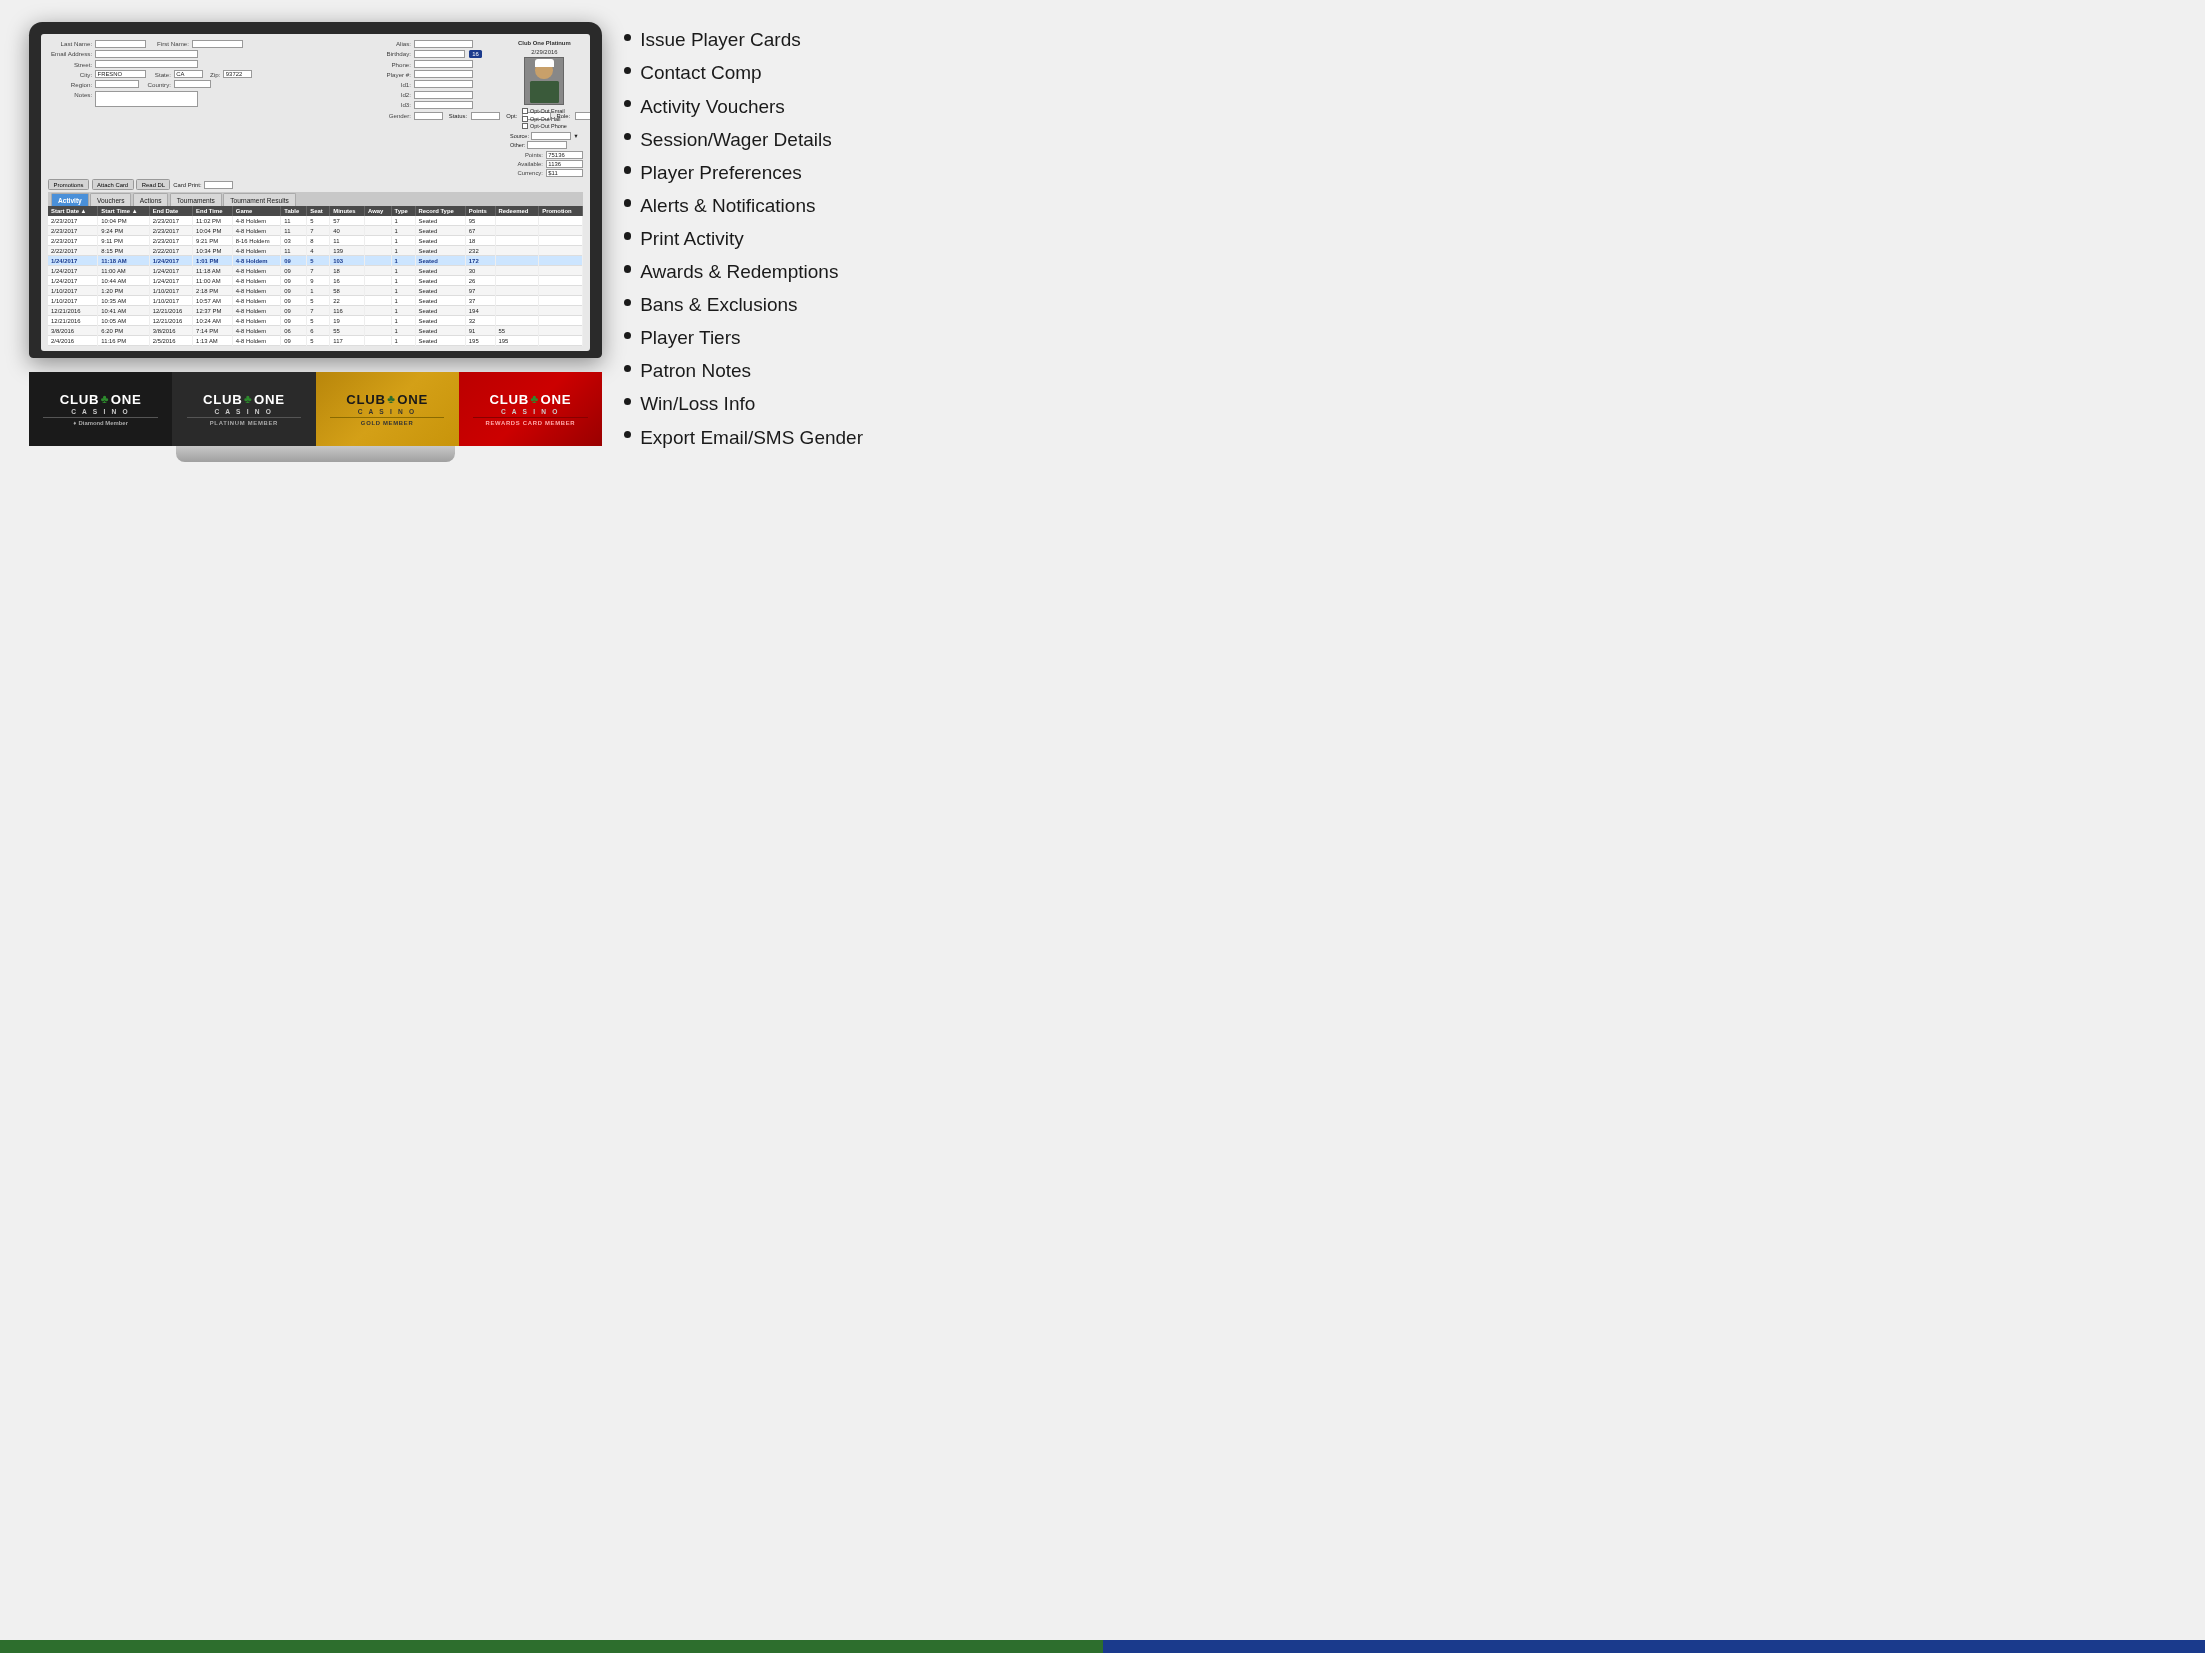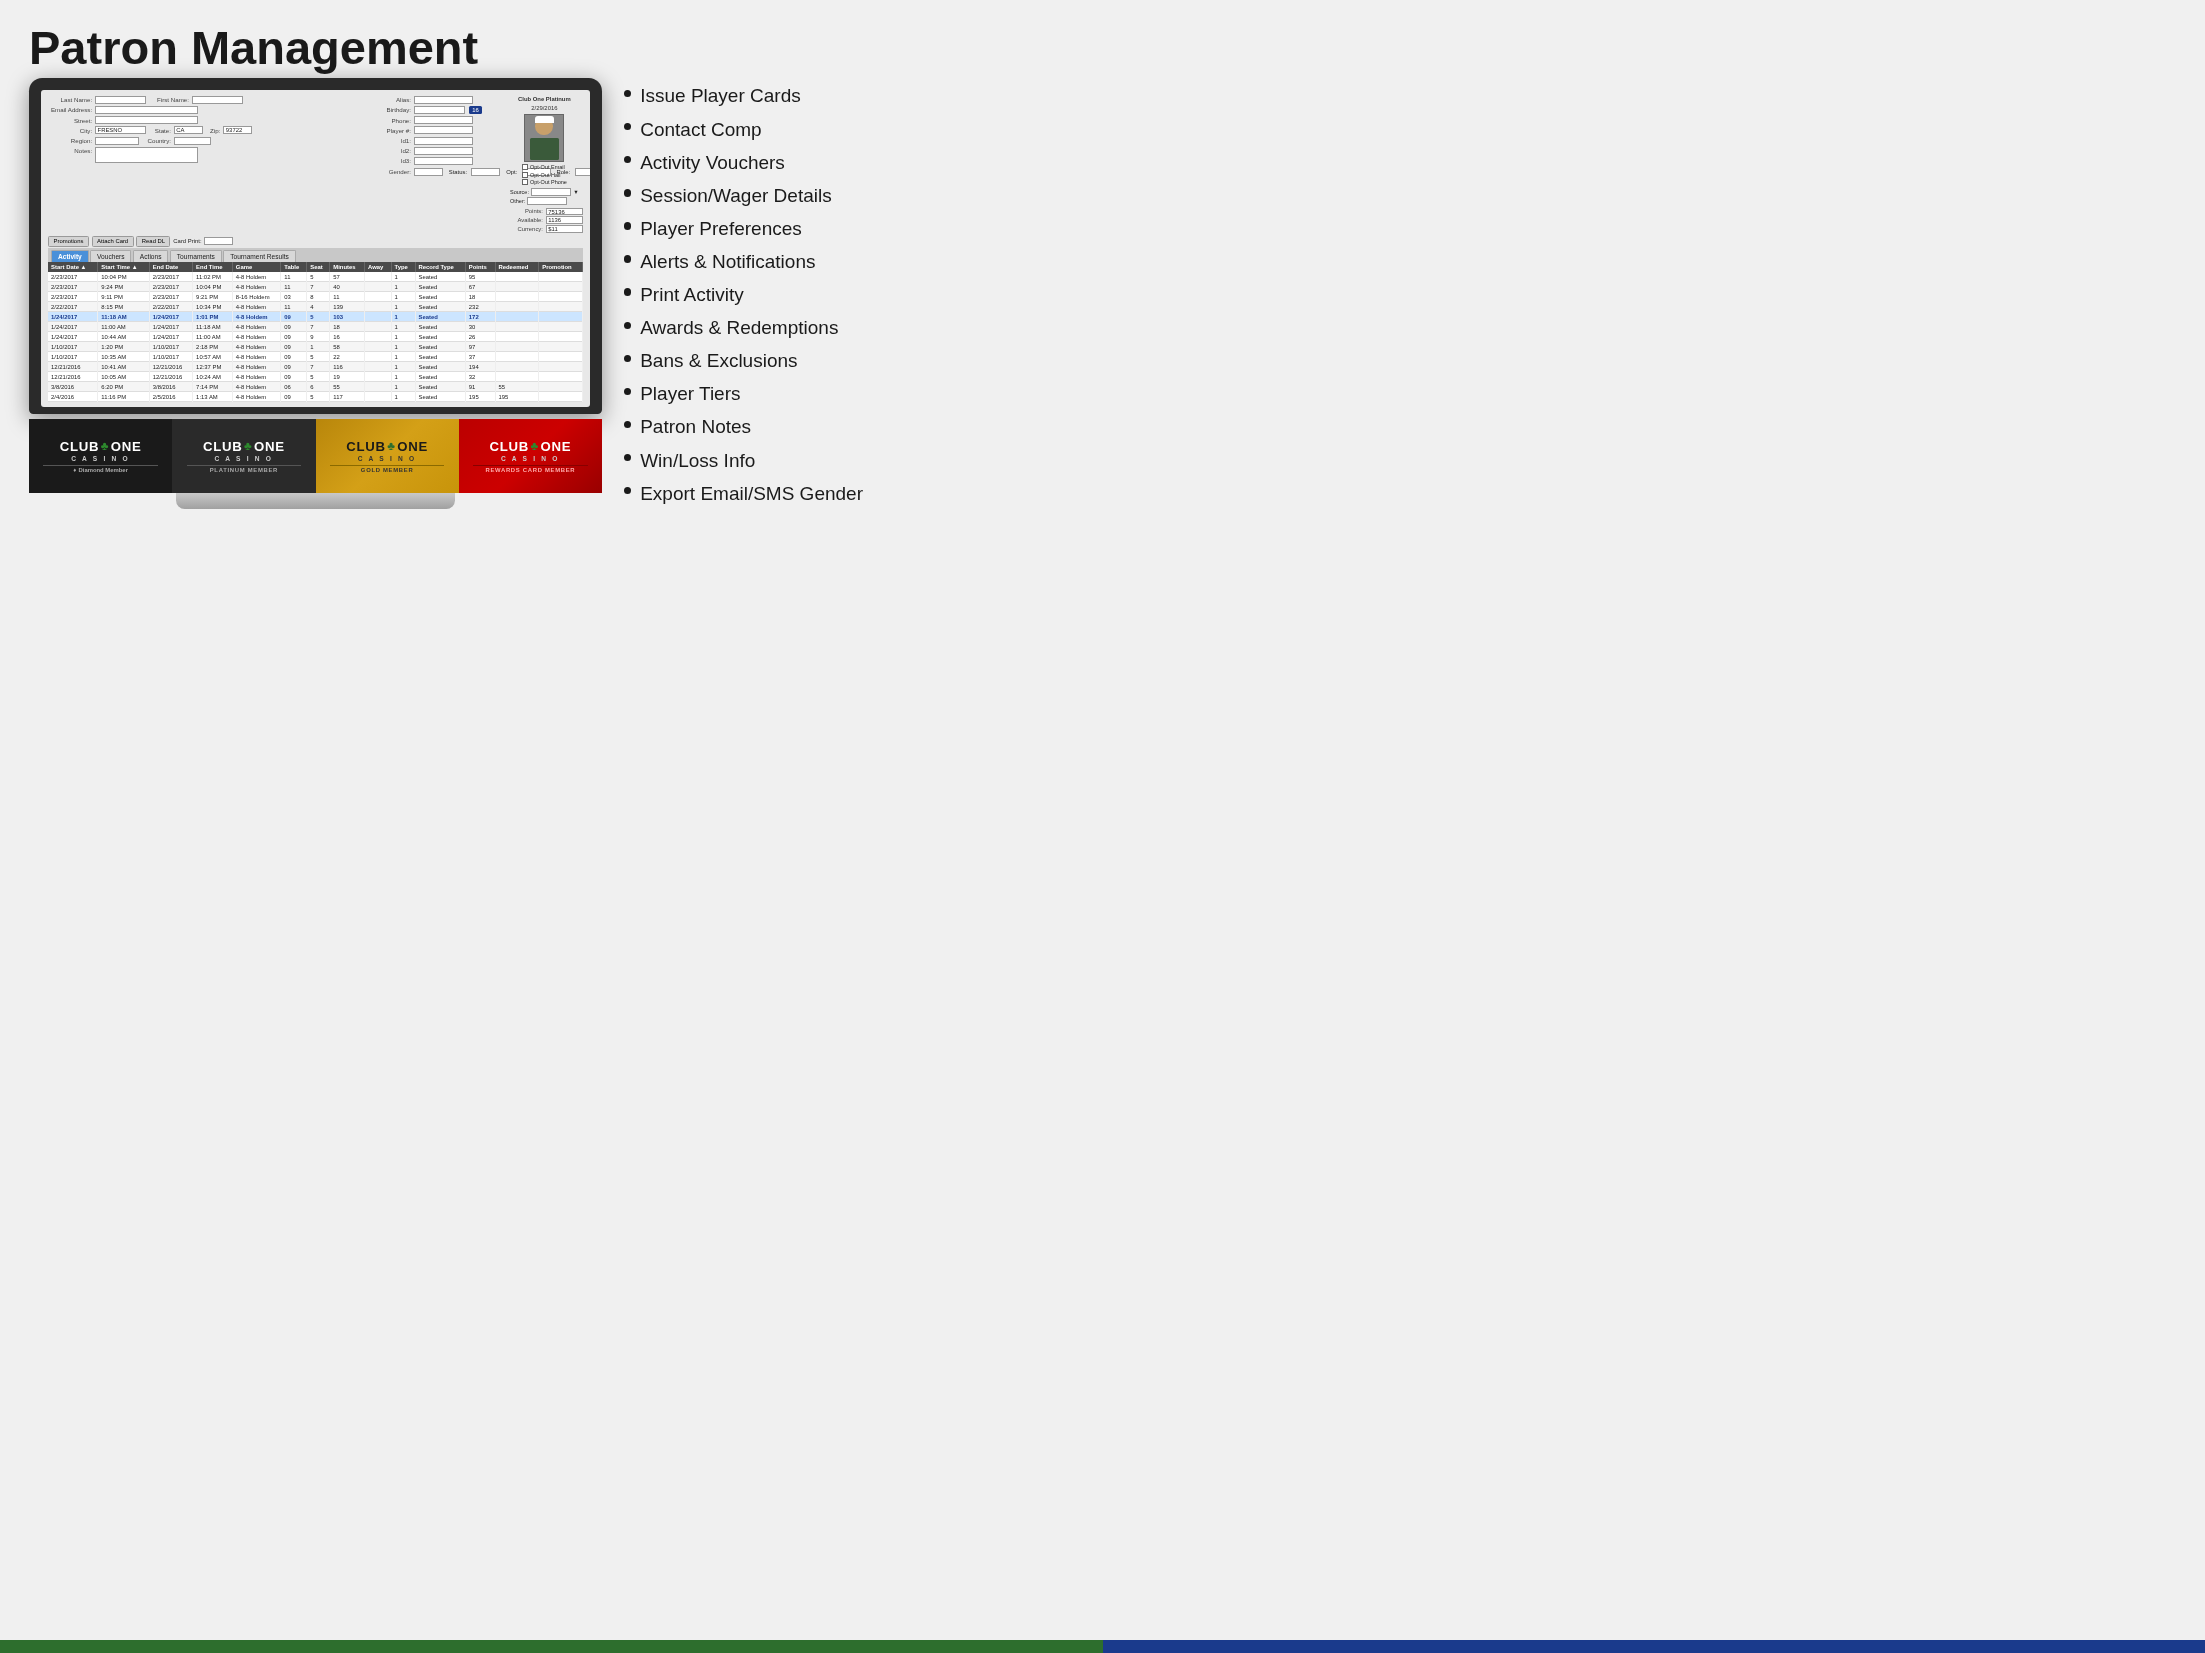--- a/index.html
+++ b/index.html
@@ -263,21 +263,21 @@
       padding: 1.5px 2.9px;
       border-right: 0.7px solid #eee;
     }
 
     
     .casino-cards-row {
       display: flex;
       flex-direction: row;
       gap: 0;
       width: 573px;
-      margin-top: 5px;
+      margin-top: 14px;
     }
 
     .casino-card {
       flex: 1;
       height: 74px;
       display: flex;
       flex-direction: column;
       align-items: center;
       justify-content: center;
       color: #fff;
@@ -404,21 +404,20 @@
       display: flex;
       align-items: center;
       gap: 2.2px;
     }
   </style>
 </head>
 <body>
 
 <div class="main-container">
 
-  <h1 class="page-title">Patron Management</h1>
 
   <div class="content-row">
 
     <div class="laptop-wrapper">
       <div class="laptop-screen-outer">
         <div class="screen-inner">
 
           <div class="patron-form">
             <div class="form-top-row">
 

